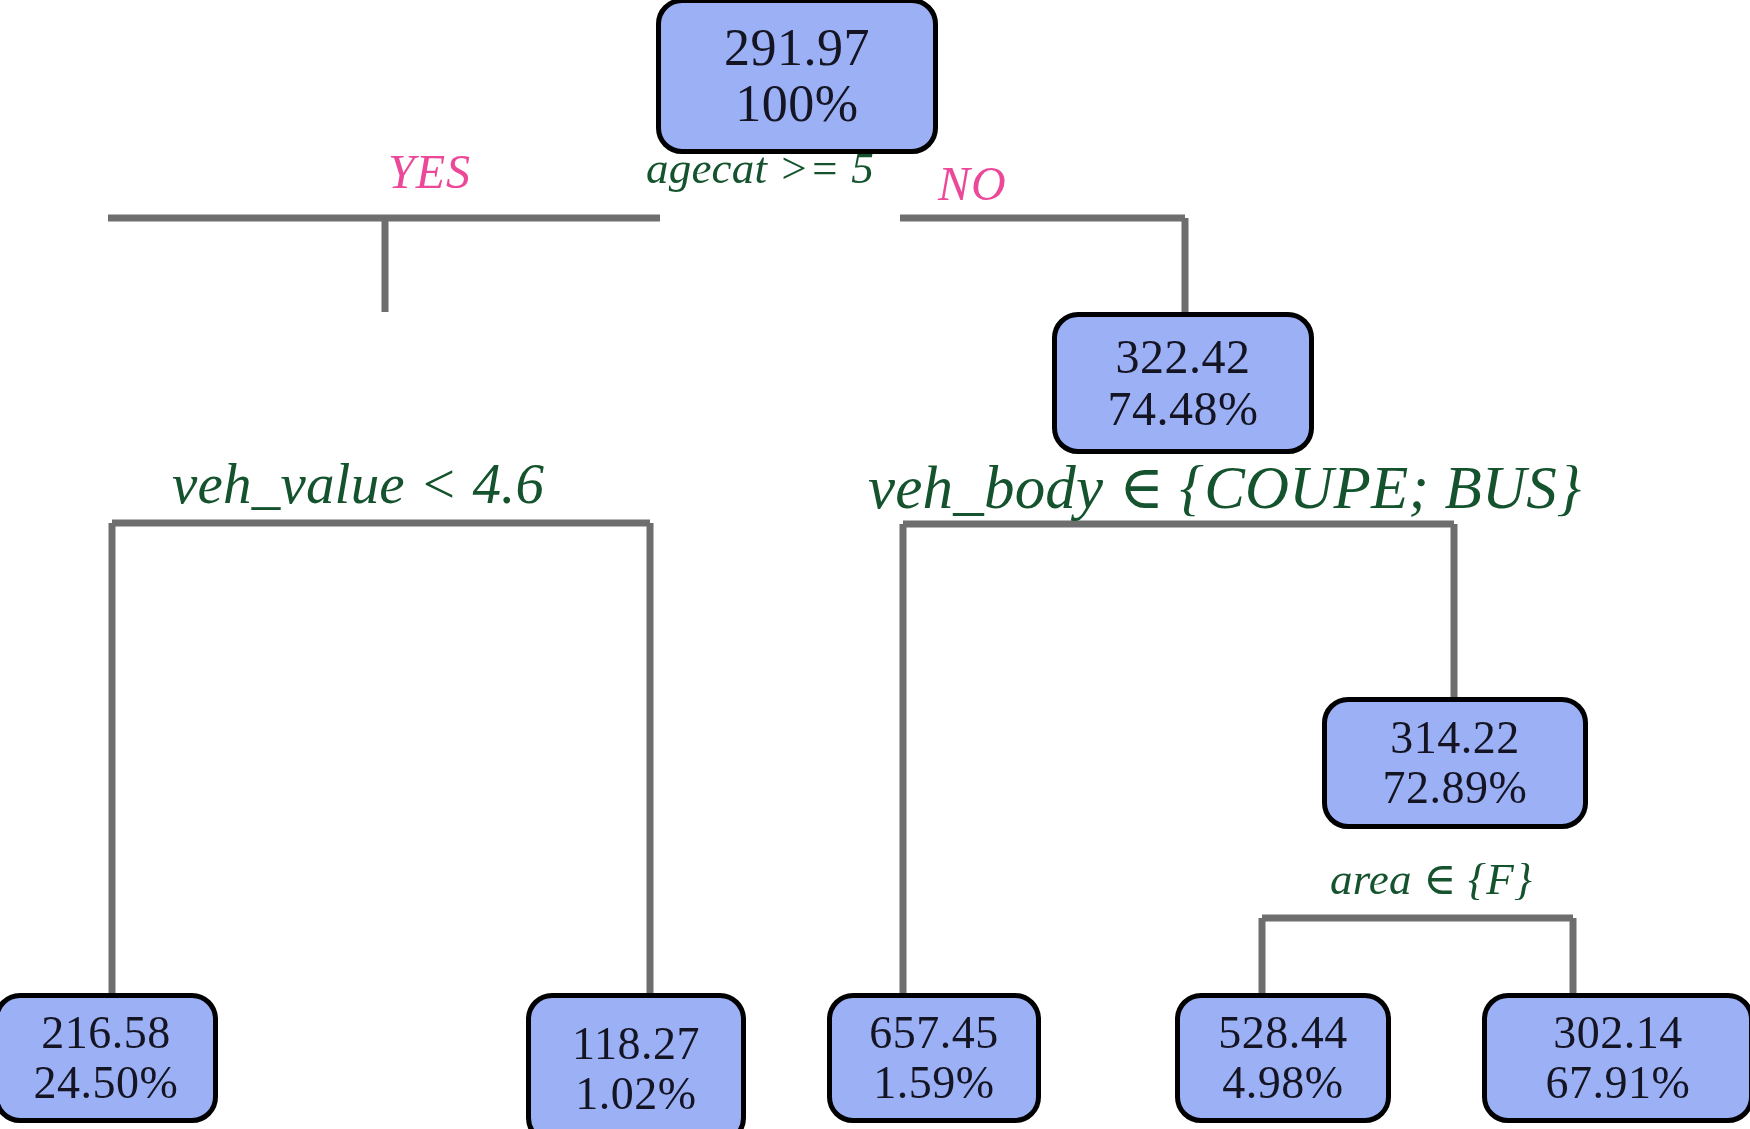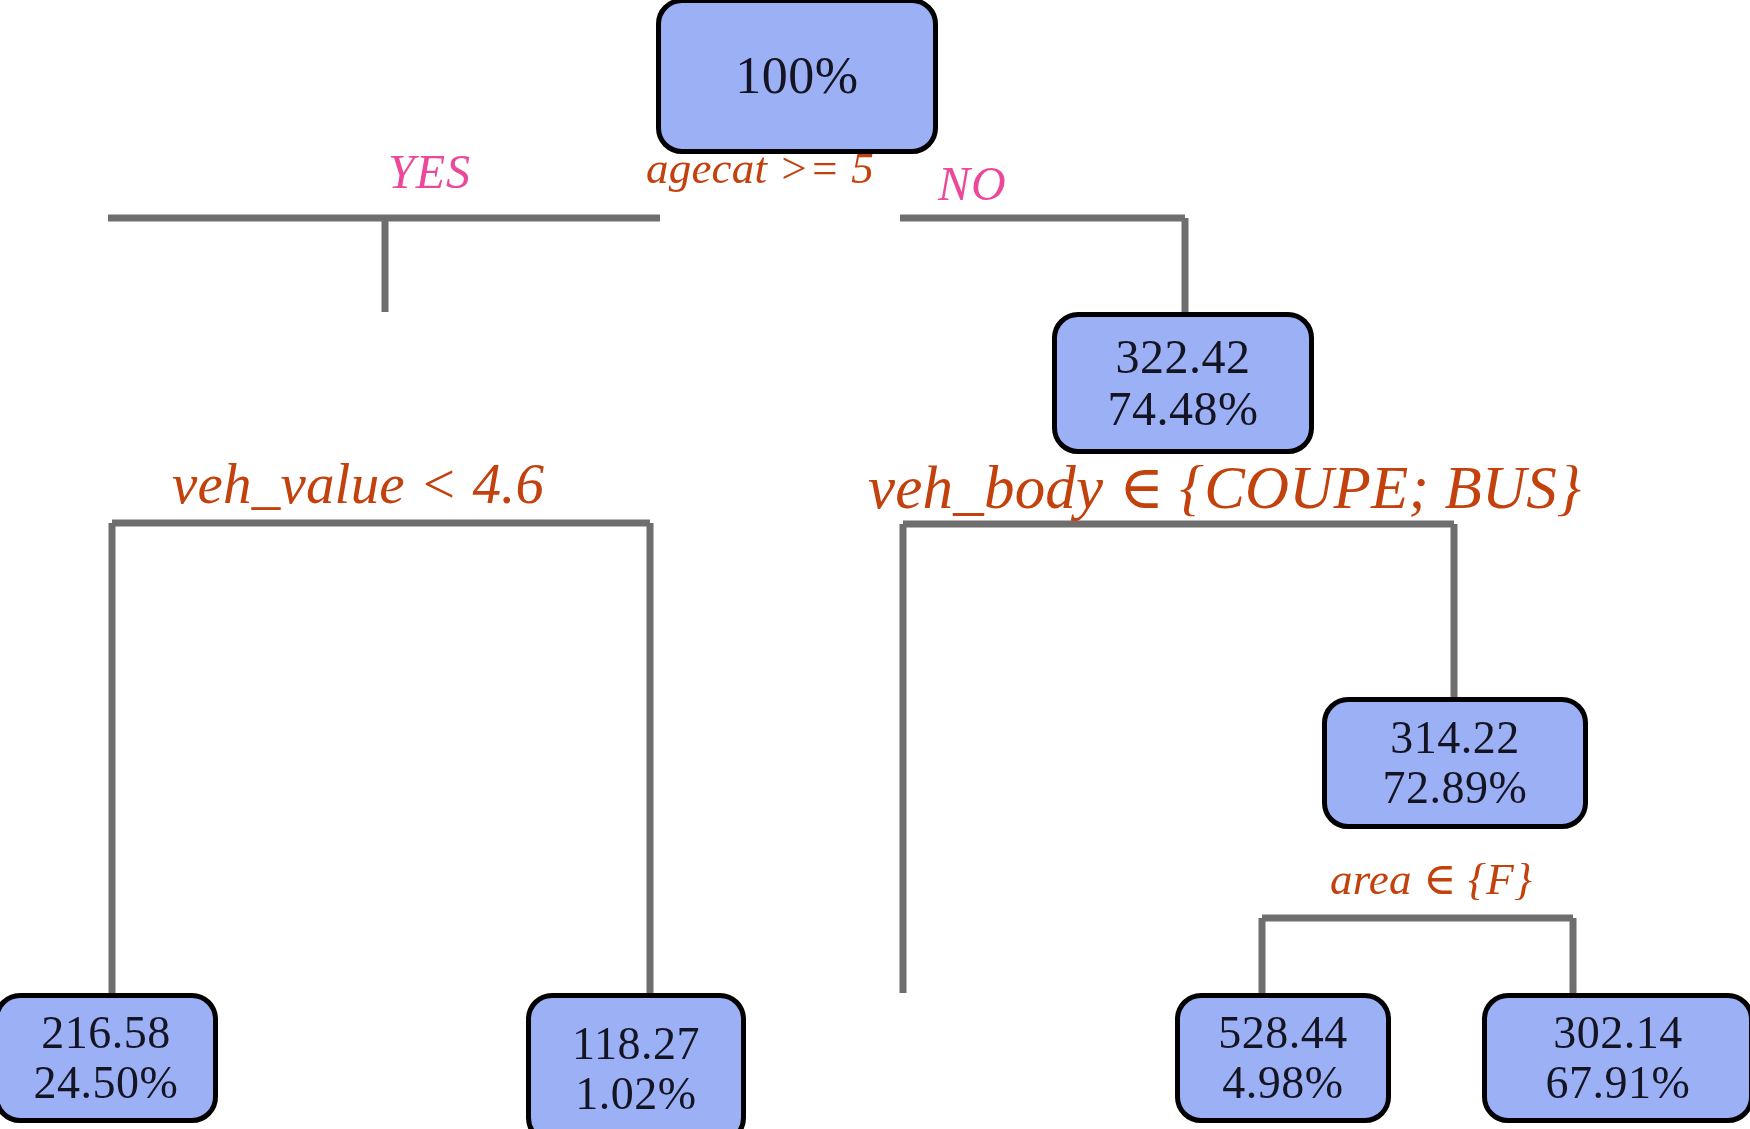--- a/index.html
+++ b/index.html
@@ -38,21 +38,21 @@
   }
   .node .v1, .node .v2 {
     display: block;
     white-space: nowrap;
     letter-spacing: 0.5px;
   }
   .splitlabel {
     position: absolute;
     white-space: nowrap;
     font-style: italic;
-    color: #c2410c;
+    color: #14532d;
     letter-spacing: 0.2px;
   }
   .yesno {
     position: absolute;
     white-space: nowrap;
     font-style: italic;
     color: #ec4899;
     letter-spacing: 1px;
   }
 </style>
@@ -81,20 +81,21 @@
       <path d="M 903 524 L 903 993"></path>
       <path d="M 1454 524 L 1454 697"></path>
 
       <path d="M 1262 918 L 1573 918"></path>
       <path d="M 1262 918 L 1262 993"></path>
       <path d="M 1573 918 L 1573 993"></path>
     </g>
   </svg>
 
   <div class="node" style="left:656px; top:-2px; width:282px; height:156px; font-size:52px;">
+    <span class="v1">291.97</span>
     <span class="v2">100%</span>
   </div>
 
   <div class="yesno" style="left:388px; top:144px; font-size:48px;">YES</div>
   <div class="splitlabel" style="left:646px; top:142px; font-size:45px;">agecat &gt;= 5</div>
   <div class="yesno" style="left:938px; top:144px; font-size:48px;margin-top:12px;">NO</div>
 
 
   <div class="node" style="left:1052px; top:312px; width:262px; height:142px; font-size:48px;">
     <span class="v1">322.42</span>
@@ -114,20 +115,24 @@
   <div class="node" style="left:-6px; top:993px; width:224px; height:130px; font-size:46px;">
     <span class="v1">216.58</span>
     <span class="v2">24.50%</span>
   </div>
 
   <div class="node" style="left:526px; top:993px; width:220px; height:151px; font-size:46px;">
     <span class="v1">118.27</span>
     <span class="v2">1.02%</span>
   </div>
 
+  <div class="node" style="left:827px; top:993px; width:214px; height:130px; font-size:46px;">
+    <span class="v1">657.45</span>
+    <span class="v2">1.59%</span>
+  </div>
 
   <div class="node" style="left:1175px; top:993px; width:216px; height:130px; font-size:46px;">
     <span class="v1">528.44</span>
     <span class="v2">4.98%</span>
   </div>
 
   <div class="node" style="left:1482px; top:993px; width:272px; height:130px; font-size:46px;">
     <span class="v1">302.14</span>
     <span class="v2">67.91%</span>
   </div>

